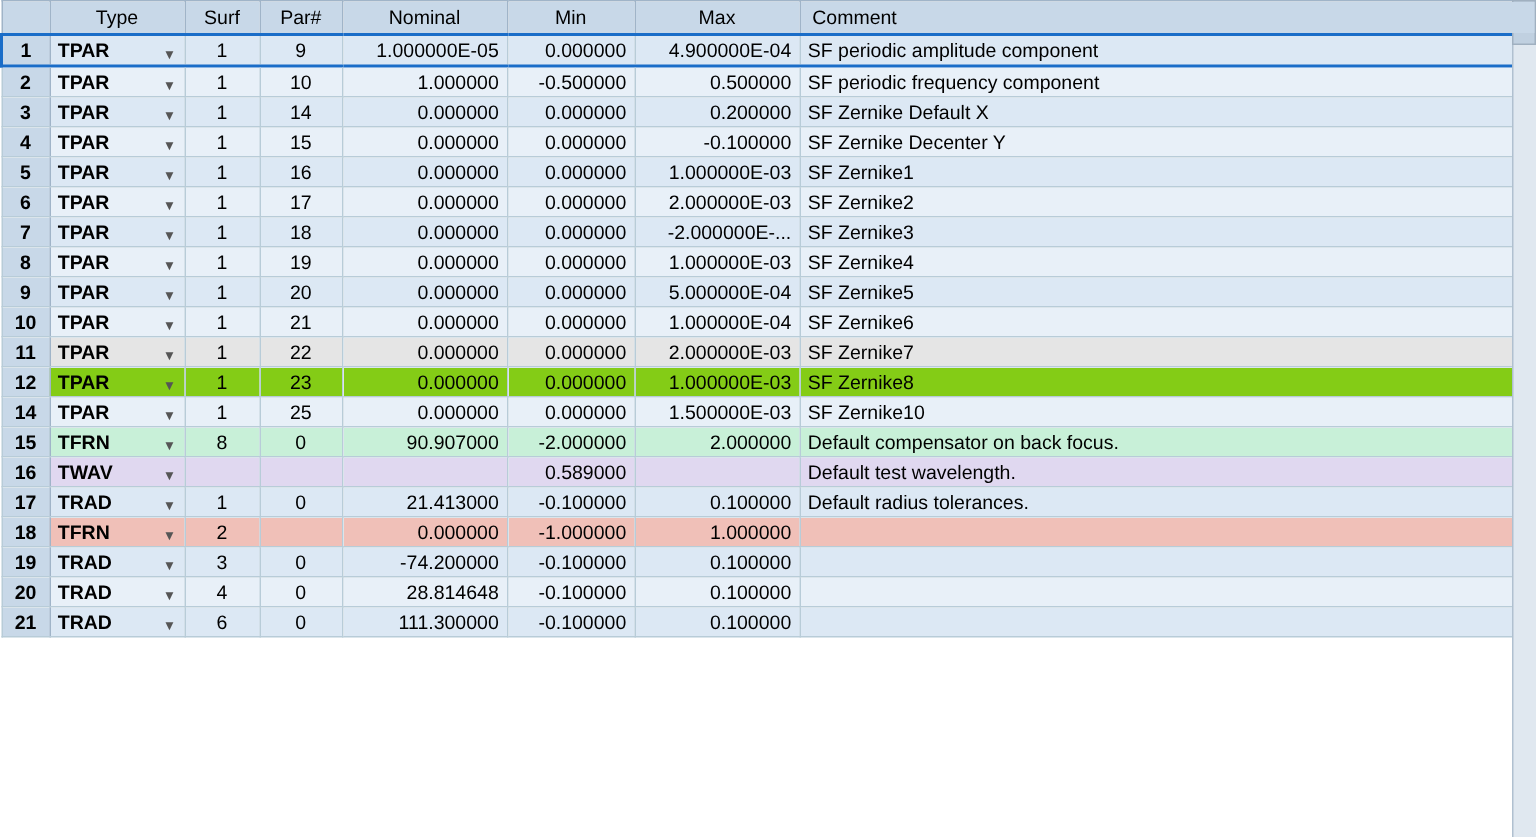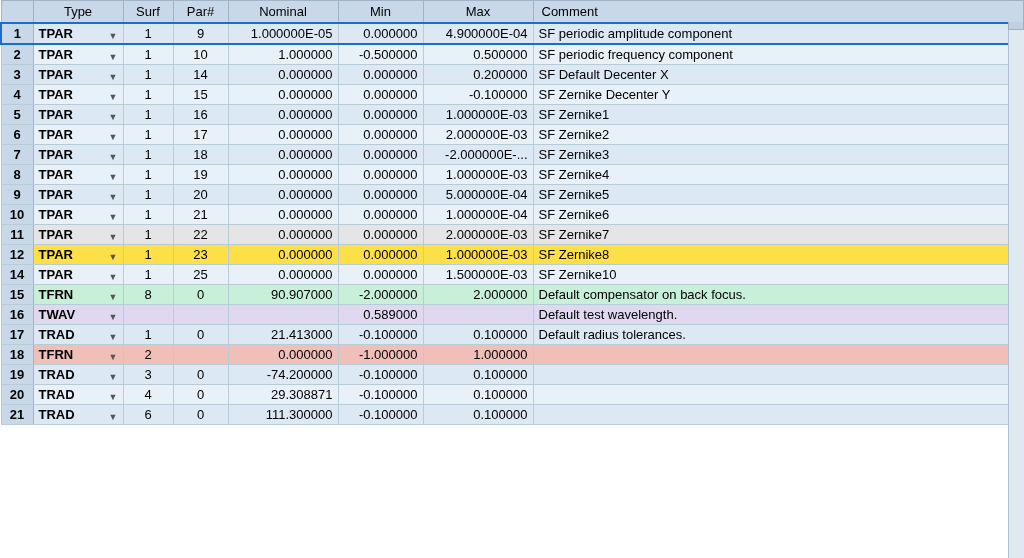--- a/index.html
+++ b/index.html
@@ -191,21 +191,21 @@
             <div class="type-wrapper">
               <span>TPAR</span>
               <span class="dropdown-arrow">▼</span>
             </div>
           </td>
           <td class="surf-cell">1</td>
           <td class="par-cell">14</td>
           <td class="nominal-cell">0.000000</td>
           <td class="min-cell">0.000000</td>
           <td class="max-cell">0.200000</td>
-          <td class="comment-cell">SF Default Decenter X</td>
+          <td class="comment-cell">SF Zernike Default X</td>
         </tr>
         <tr style="background:#e8f0f8;">
           <td class="row-num">4</td>
           <td class="type-cell">
             <div class="type-wrapper">
               <span>TPAR</span>
               <span class="dropdown-arrow">▼</span>
             </div>
           </td>
           <td class="surf-cell">1</td>
@@ -313,21 +313,21 @@
               <span class="dropdown-arrow">▼</span>
             </div>
           </td>
           <td class="surf-cell">1</td>
           <td class="par-cell">22</td>
           <td class="nominal-cell">0.000000</td>
           <td class="min-cell">0.000000</td>
           <td class="max-cell">2.000000E-03</td>
           <td class="comment-cell">SF Zernike7</td>
         </tr>
-        <tr style="background:#fde047;">
+        <tr style="background:#84cc16;">
           <td class="row-num">12</td>
           <td class="type-cell">
             <div class="type-wrapper">
               <span>TPAR</span>
               <span class="dropdown-arrow">▼</span>
             </div>
           </td>
           <td class="surf-cell">1</td>
           <td class="par-cell">23</td>
           <td class="nominal-cell">0.000000</td>
@@ -428,21 +428,21 @@
         <tr style="background:#e8f0f8;">
           <td class="row-num">20</td>
           <td class="type-cell">
             <div class="type-wrapper">
               <span>TRAD</span>
               <span class="dropdown-arrow">▼</span>
             </div>
           </td>
           <td class="surf-cell">4</td>
           <td class="par-cell">0</td>
-          <td class="nominal-cell">29.308871</td>
+          <td class="nominal-cell">28.814648</td>
           <td class="min-cell">-0.100000</td>
           <td class="max-cell">0.100000</td>
           <td class="comment-cell"></td>
         </tr>
         <tr style="background:#dce8f4;">
           <td class="row-num">21</td>
           <td class="type-cell">
             <div class="type-wrapper">
               <span>TRAD</span>
               <span class="dropdown-arrow">▼</span>

